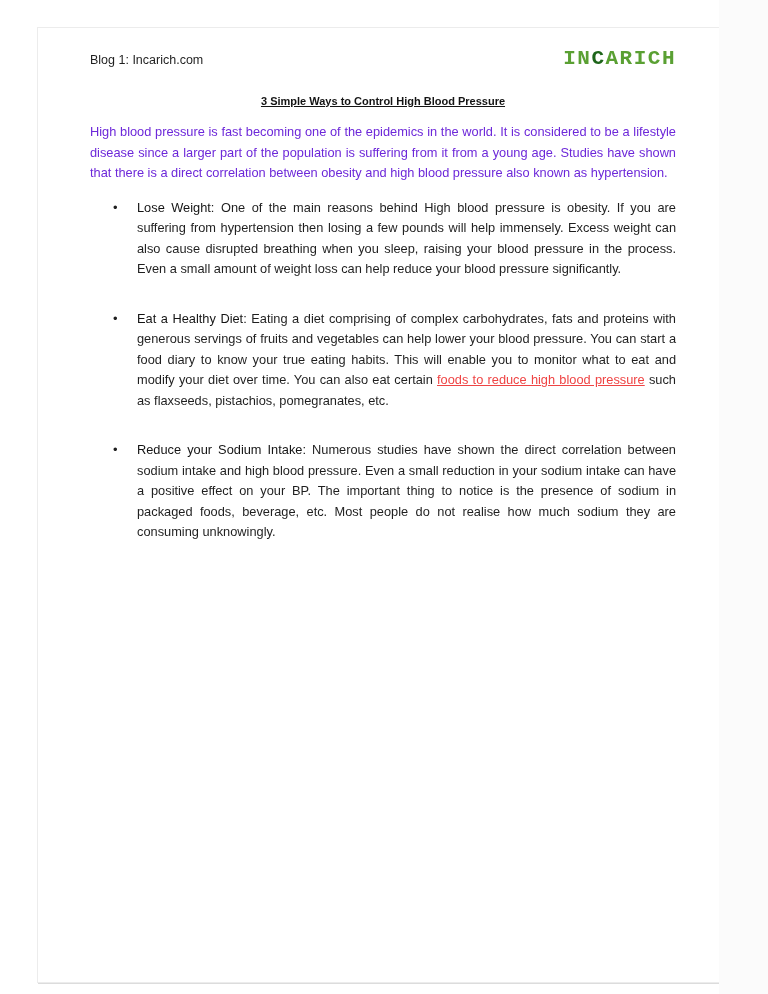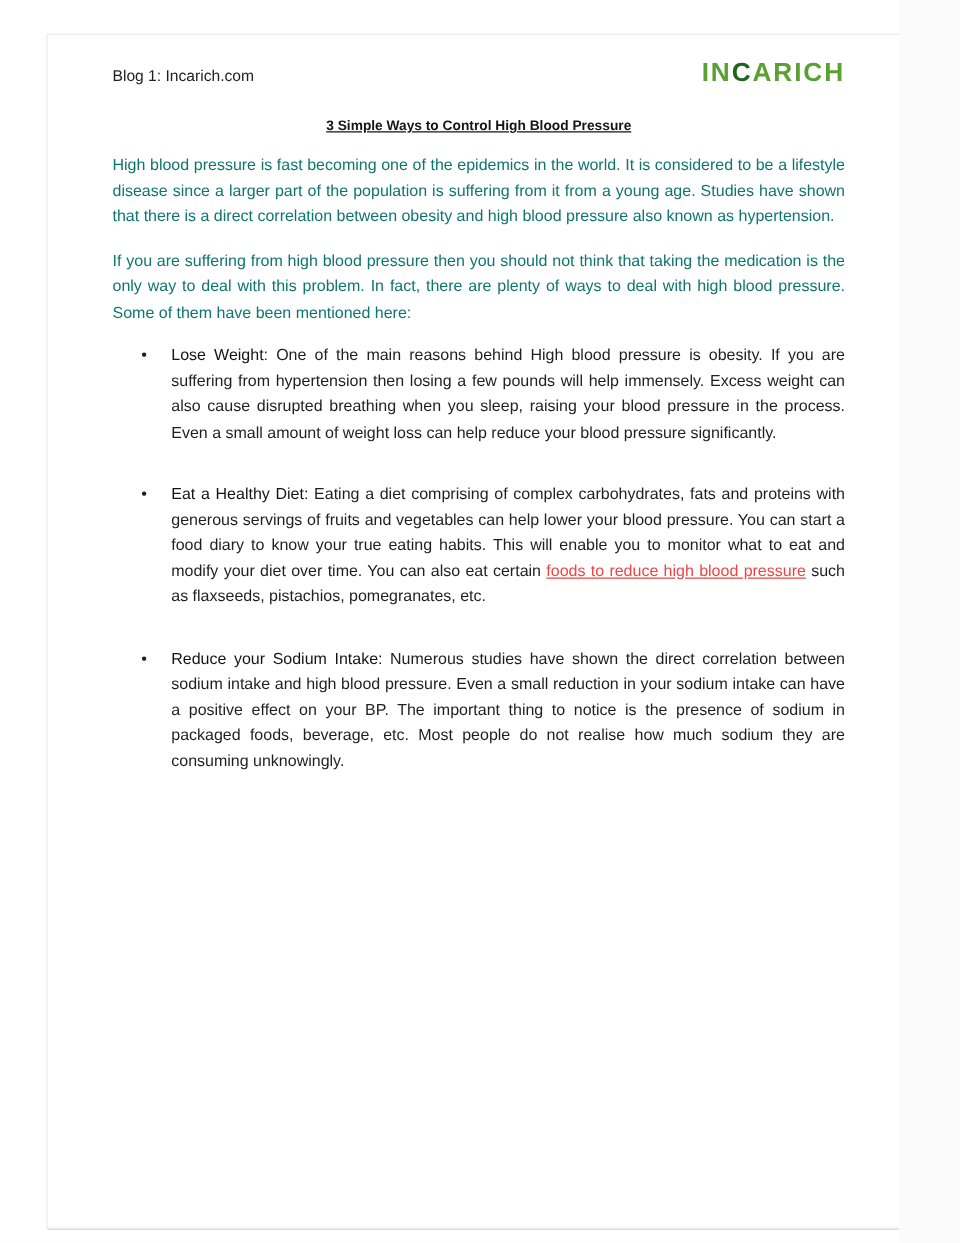--- a/index.html
+++ b/index.html
@@ -31,21 +31,21 @@
   .page-header {
     display: flex;
     justify-content: space-between;
     align-items: baseline;
   }
   .header-left {
     font-size: 12.5px;
     color: #1f1f1f;
   }
   .logo {
-    font-family: Liberation Sans, sans-serif;
+    font-family: Liberation Mono, monospace;
     font-weight: bold;
     font-size: 21px;
     letter-spacing: 1.5px;
     color: #5aa033;
     line-height: 1;
   }
   .logo .logo-c {
     color: #1e651a;
   }
   .doc-title {
@@ -54,21 +54,21 @@
     font-size: 11px;
     font-weight: bold;
     text-decoration: underline;
     color: #141414;
   }
   .para {
     margin: 15px 0 0 0;
     font-size: 12.8px;
     line-height: 20.5px;
     text-align: justify;
-    color: #0f766e;
+    color: #6d28d9;
   }
   ul.bullets {
     list-style: none;
     margin: 14px 0 0 0;
     padding: 0;
   }
   ul.bullets li {
     position: relative;
     padding-left: 47px;
     margin: 0 0 29px 0;
@@ -103,21 +103,20 @@
 
     <div class="page-header">
       <span class="header-left">Blog 1: Incarich.com</span>
       <span class="logo"><span>IN</span><span class="logo-c">C</span><span>ARICH</span></span>
     </div>
 
     <h1 class="doc-title">3 Simple Ways to Control High Blood Pressure</h1>
 
     <p class="para">High blood pressure is fast becoming one of the epidemics in the world. It is considered to be a lifestyle disease since a larger part of the population is suffering from it from a young age. Studies have shown that there is a direct correlation between obesity and high blood pressure also known as hypertension.</p>
 
-    <p class="para">If you are suffering from high blood pressure then you should not think that taking the medication is the only way to deal with this problem. In fact, there are plenty of ways to deal with high blood pressure. Some of them have been mentioned here:</p>
 
     <ul class="bullets">
 
       <li><b>Lose Weight</b><span>: One of the main reasons behind High blood pressure is obesity. If you are suffering from hypertension then losing a few pounds will help immensely. Excess weight can also cause disrupted breathing when you sleep, raising your blood pressure in the process. Even a small amount of weight loss can help reduce your blood pressure significantly.</span></li>
 
       <li><b>Eat a Healthy Diet:</b><span> Eating a diet comprising of complex carbohydrates, fats and proteins with generous servings of fruits and vegetables can help lower your blood pressure. You can start a food diary to know your true eating habits. This will enable you to monitor what to eat and modify your diet over time. You can also eat certain </span><a class="inline-link" href="#">foods to reduce high blood pressure</a><span> such as flaxseeds, pistachios, pomegranates, etc.</span></li>
 
       <li><b>Reduce your Sodium Intake:</b><span> Numerous studies have shown the direct correlation between sodium intake and high blood pressure. Even a small reduction in your sodium intake can have a positive effect on your BP. The important thing to notice is the presence of sodium in packaged foods, beverage, etc. Most people do not realise how much sodium they are consuming unknowingly.</span></li>
 
     </ul>

